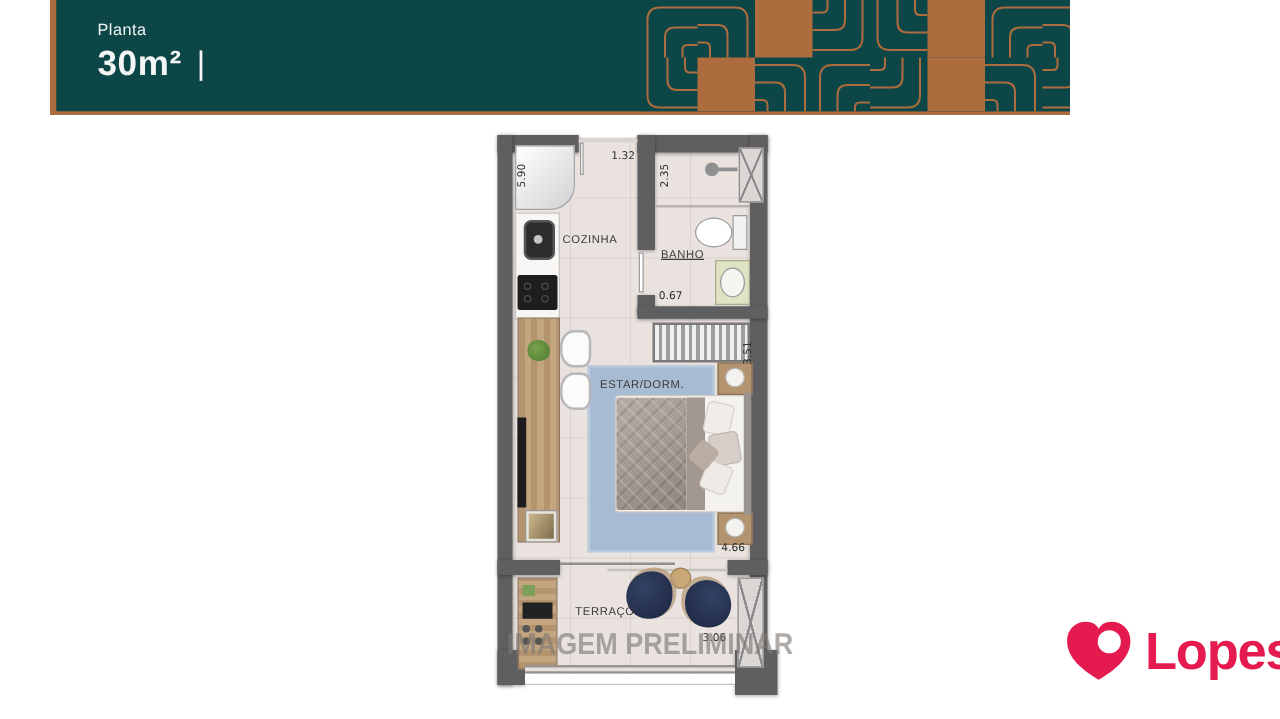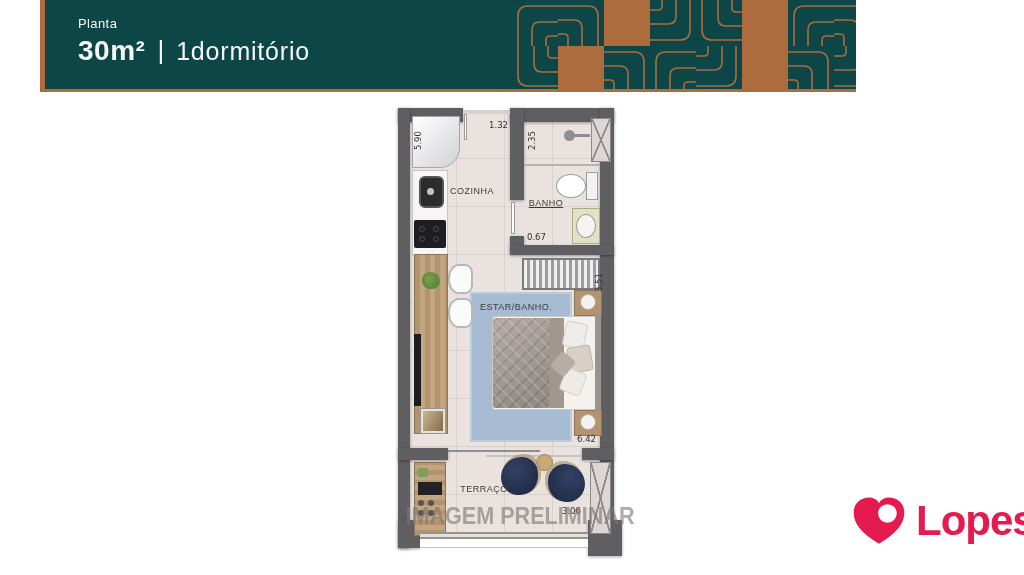--- a/index.html
+++ b/index.html
@@ -9,21 +9,21 @@
   }
   *{margin:0;padding:0;box-sizing:border-box;}
   html,body{width:1024px;height:575px;}
   body{font-family:"Liberation Sans",sans-serif;background:#ffffff;position:relative;overflow:hidden;}
 
   
   .banner{position:absolute;left:0;top:0;width:816px;height:92px;background:var(--teal);
     border-left:5px solid var(--copper);border-bottom:3px solid var(--copper);margin-left:40px;}
   .banner-text{position:absolute;left:33px;top:16px;color:var(--header_text);}
   .eyebrow{font-size:13px;letter-spacing:.4px;margin-bottom:4px;}
-  .headline{display:flex;align-items:center;white-space:nowrap;}
+  .headline{display:flex;align-items:flex-end;white-space:nowrap;}
   .area{font-size:28px;font-weight:bold;letter-spacing:.5px;}
   .sep{font-size:26px;font-weight:300;margin:0 12px;transform:translateY(-1px);}
   .unit{font-size:25px;font-weight:400;letter-spacing:.8px;}
   .pattern-wrap{position:absolute;right:0;top:0;height:89px;width:344px;overflow:hidden;}
 
   
   .plan{position:absolute;left:398px;top:102px;width:224px;height:452px;z-index:1;}
   .plan *{position:absolute;}
   .floor{left:10px;top:8px;width:196px;height:430px;background:var(--floor);
     background-image:linear-gradient(rgba(120,110,105,.14) 1px,transparent 1px),
@@ -49,21 +49,20 @@
 </style>
 </head>
 <body>
 
 <div class="banner">
   <div class="banner-text">
     <div class="eyebrow">Planta</div>
     <div class="headline">
       <span class="area">30m²</span>
       <span class="sep">|</span>
-      <span class="unit">1dormitório</span>
     </div>
   </div>
   <div class="pattern-wrap">
     <svg width="368" height="92" viewBox="0 0 368 92">
       <defs>
         <g id="tA" fill="none" stroke="var(--copper)" stroke-width="1.6">
           <path d="M6 46 V16 Q6 6 16 6 H46"></path>
           <path d="M20 46 V30 Q20 22 28 22 H46"></path>
           <path d="M34 46 V40 Q34 36 38 36 H46"></path>
         </g>
@@ -167,29 +166,29 @@
   <div style="left:20px;top:398px;width:6px;height:6px;background:#555;border-radius:50%;z-index:3;"></div>
   <div style="left:30px;top:398px;width:6px;height:6px;background:#555;border-radius:50%;z-index:3;"></div>
   <div style="left:20px;top:408px;width:6px;height:6px;background:#555;border-radius:50%;z-index:3;"></div>
   <div style="left:30px;top:408px;width:6px;height:6px;background:#555;border-radius:50%;z-index:3;"></div>
   <div style="left:138px;top:352px;width:17px;height:17px;background:#c9a878;border:1px solid #a08050;border-radius:50%;z-index:3;"></div>
   <div style="left:103px;top:355px;width:37px;height:38px;background:radial-gradient(circle at 38% 35%,#334163,#1c2640);border-radius:58% 46% 52% 50%;box-shadow:2px -2px 0 1px rgba(181,154,117,.75);z-index:3;"></div>
   <div style="left:150px;top:362px;width:37px;height:38px;background:radial-gradient(circle at 60% 35%,#334163,#1c2640);border-radius:48% 56% 50% 52%;box-shadow:-2px -2px 0 1px rgba(181,154,117,.75);z-index:3;"></div>
 
   <div class="roomlabel" style="left:44px;top:84px;width:60px;">COZINHA</div>
   <div class="roomlabel" style="left:126px;top:96px;width:44px;text-decoration:underline;">BANHO</div>
-  <div class="roomlabel" style="left:82px;top:200px;width:66px;z-index:4;">ESTAR/BANHO.</div>
+  <div class="roomlabel" style="left:82px;top:200px;width:66px;z-index:4;">ESTAR/DORM.</div>
   <div class="roomlabel" style="left:56px;top:382px;width:60px;">TERRAÇO</div>
 
   <div class="dim dim-v" style="left:15px;top:16px;height:32px;z-index:5;">5.90</div>
   <div class="dim" style="left:84px;top:18px;width:26px;text-align:right;">1.32</div>
   <div class="dim dim-v" style="left:129px;top:16px;height:32px;">2.35</div>
   <div class="dim" style="left:129px;top:130px;width:30px;">0.67</div>
   <div class="dim dim-v" style="left:196px;top:156px;height:34px;z-index:5;">3.51</div>
-  <div class="dim" style="left:168px;top:332px;width:30px;text-align:right;z-index:5;">6.42</div>
+  <div class="dim" style="left:168px;top:332px;width:30px;text-align:right;z-index:5;">4.66</div>
   <div class="dim" style="left:164px;top:404px;width:30px;text-align:left;z-index:5;">3.06</div>
 </div>
 
 <div class="watermark">IMAGEM PRELIMINAR</div>
 
 <div class="logo">
   <svg width="54" height="50" viewBox="0 0 64 58">
     <path d="M32 56 C12 44 2 33 2 19 C2 8 10 1 20 1 C26 1 30.5 4 32 8 C33.5 4 38 1 44 1 C54 1 62 8 62 19 C62 33 52 44 32 56 Z" fill="var(--logo_pink)"></path>
     <circle cx="42" cy="20" r="11" fill="#ffffff"></circle>
   </svg>

